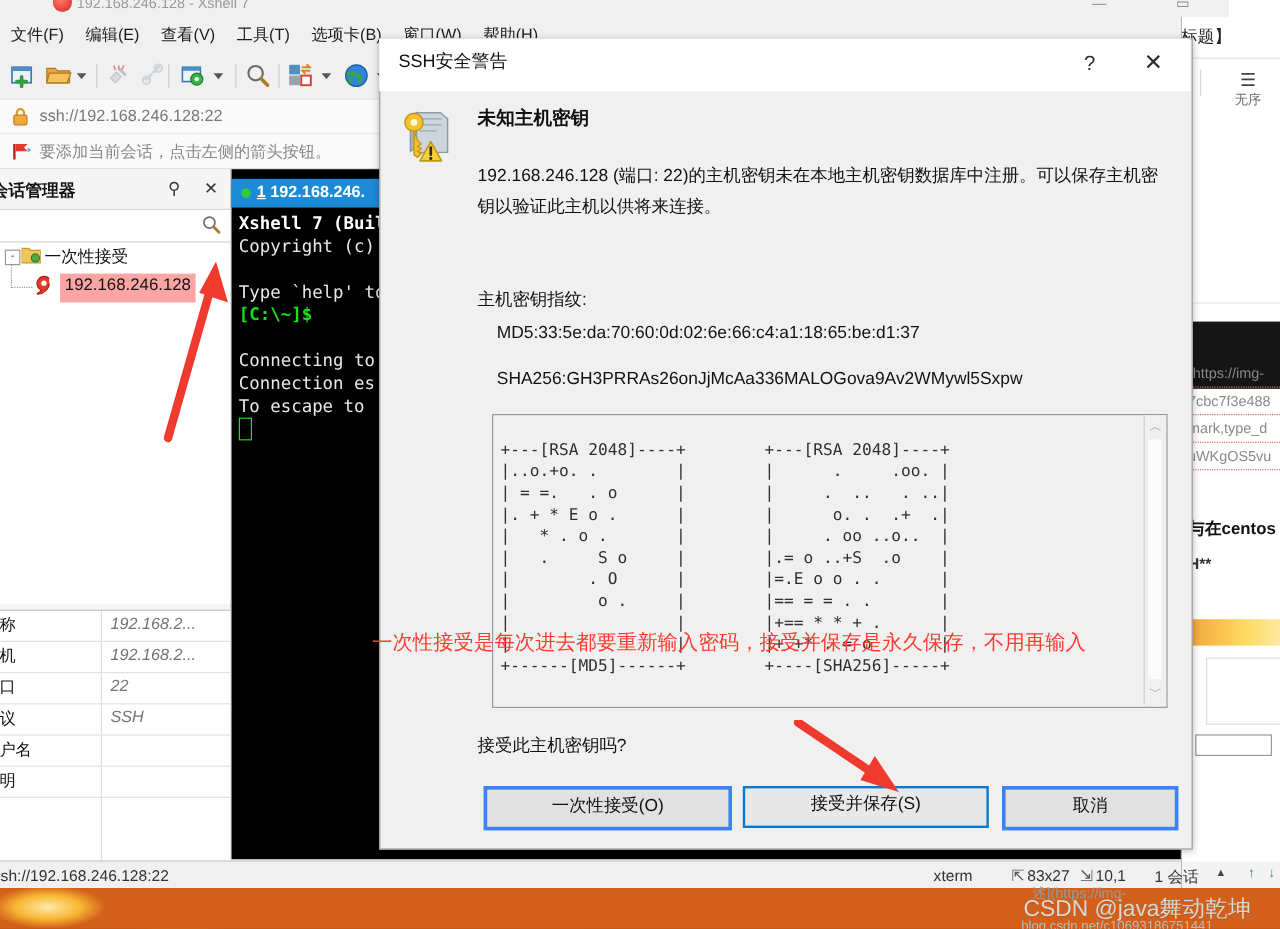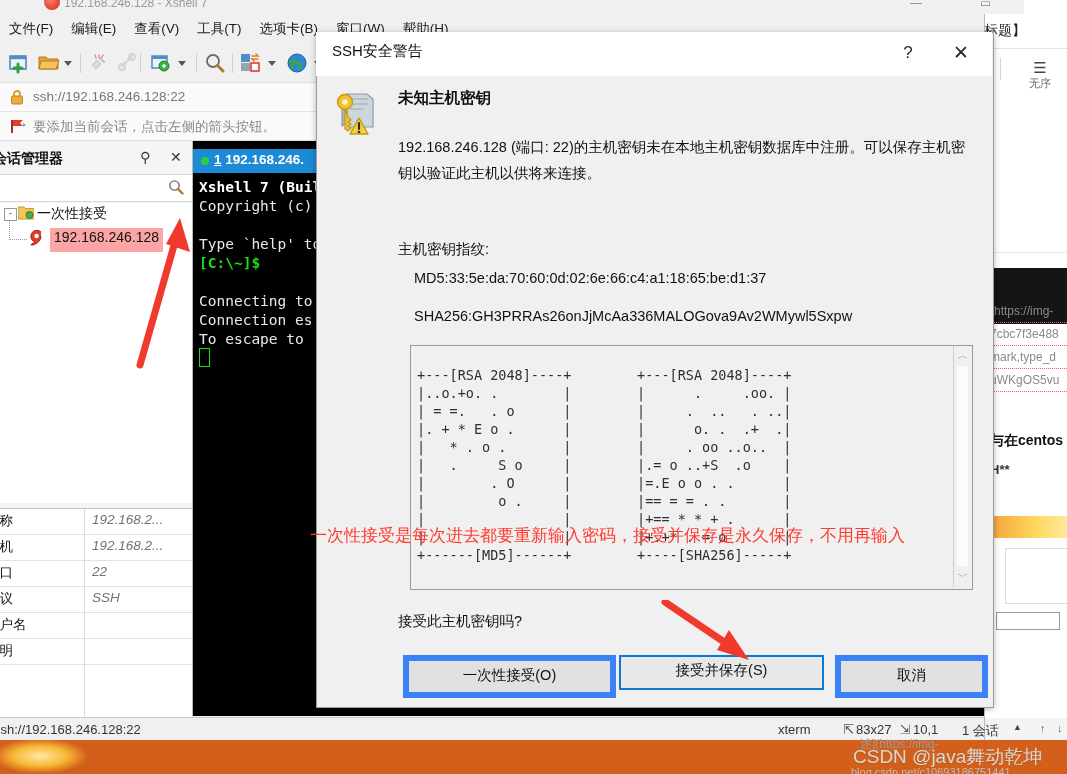--- a/index.html
+++ b/index.html
@@ -150,21 +150,21 @@
   #art-sb-down{position:absolute;left:0;bottom:2px;width:18px;height:16px;text-align:center;
     color:#a0a0a0;font-size:11px;}
   #art-sb-thumb{position:absolute;left:3px;top:20px;width:11px;height:200px;background:#fbfbfb;}
   .art-col{position:absolute;top:6px;font-family:"DejaVu Sans Mono","Liberation Mono",monospace;
     font-size:13.5px;line-height:18px;color:#2f2f2f;white-space:pre;}
   #art-col-left{left:6px;}
   #art-col-right{left:226px;}
 
   #dlg-question{left:398px;top:612px;font-size:14.5px;color:#111;white-space:nowrap;}
 
-  .dbtn{position:absolute;top:655px;height:31px;background:#e1e1e1;border:6px solid #3b82f6;
+  .dbtn{position:absolute;top:655px;height:31px;background:#e1e1e1;border:3px solid #3b82f6;
     font-size:14.5px;color:#111;text-align:center;line-height:29px;}
   #btn-once{left:403px;width:201px;}
   #btn-save{left:619px;width:201px;background:#e8e8e8;border:2px solid #0a7bd0;line-height:27px;}
   #btn-cancel{left:835px;width:141px;}
 
   
   #anno-text{left:310px;top:524px;font-size:17px;color:#ff3b30;white-space:nowrap;
     font-family:"Liberation Sans","DejaVu Sans",sans-serif;}
   .anno-arrow{position:absolute;}
   #watermark{left:843px;top:742px;width:224px;height:32px;}

